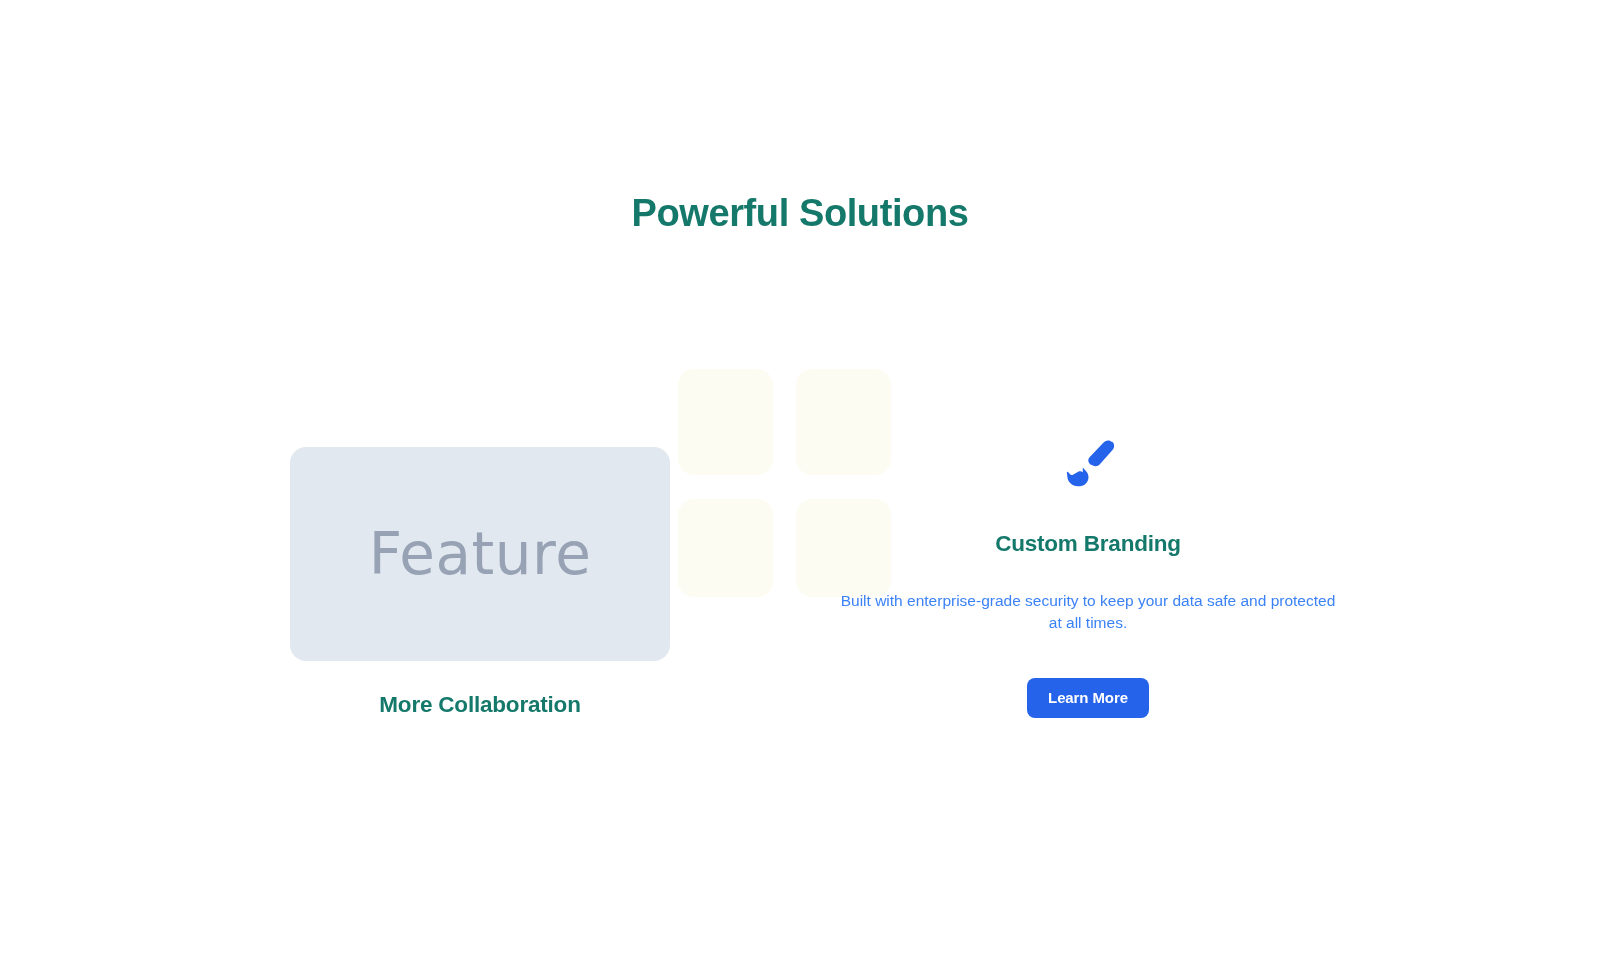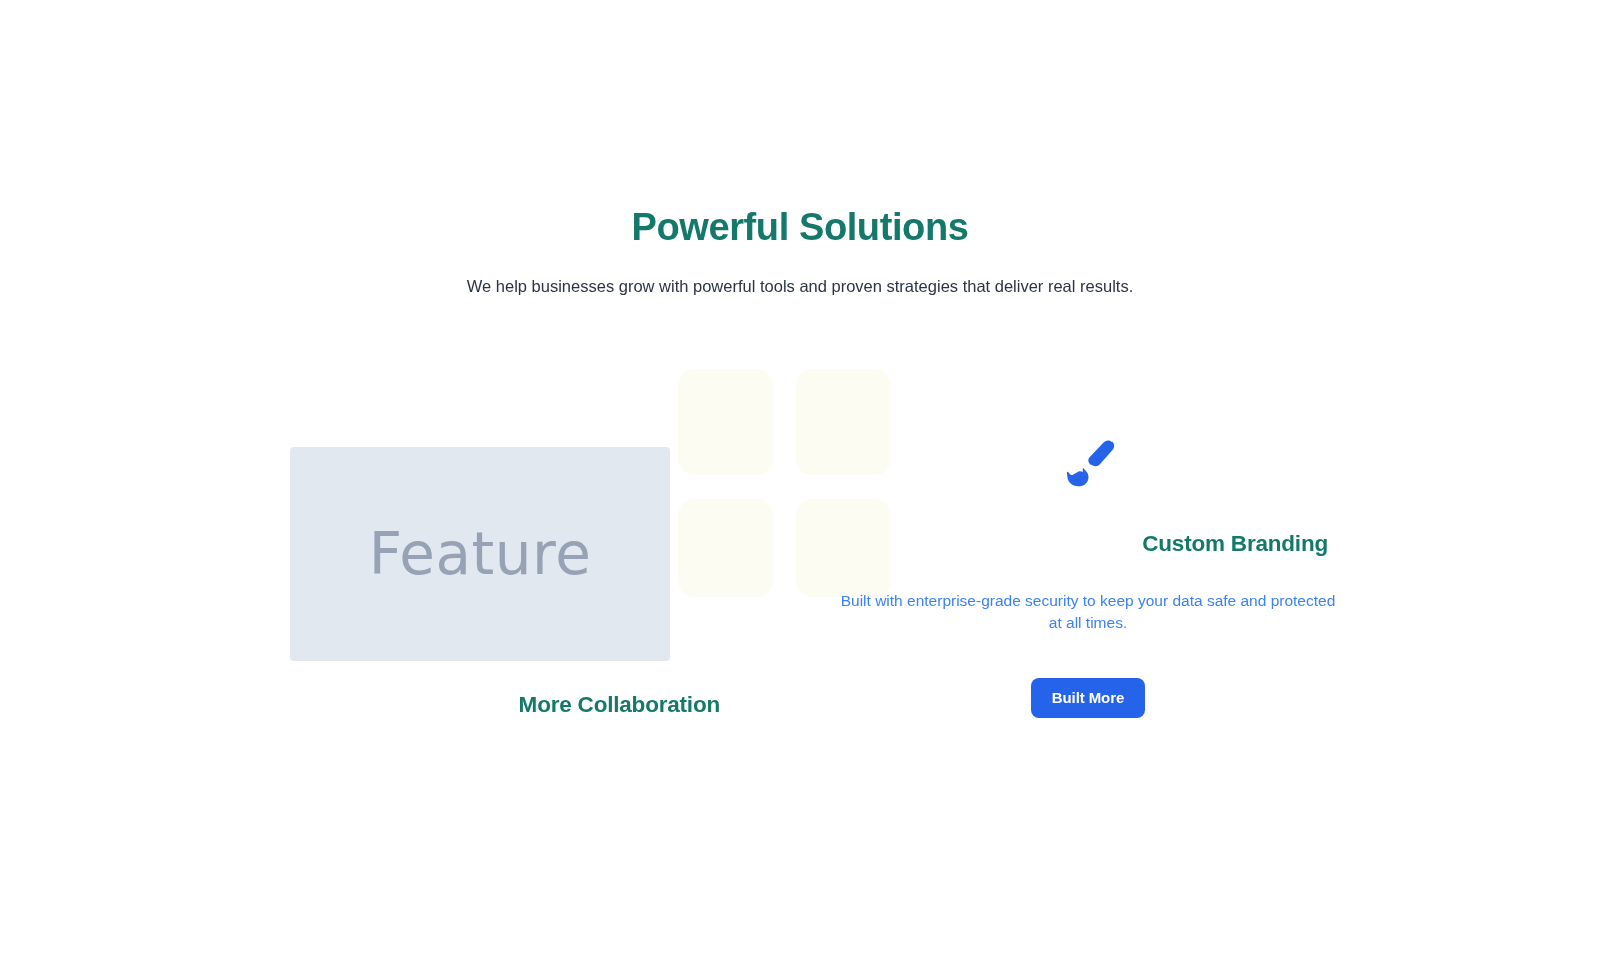--- a/index.html
+++ b/index.html
@@ -17,21 +17,21 @@
     position: relative;
     width: 1600px;
     height: 978px;
     overflow: hidden;
     background: #ffffff;
   }
 
   
   .section-header {
     position: absolute;
-    top: 204px;
+    top: 190px;
     left: 0;
     width: 1600px;
     text-align: center;
   }
 
   .section-title {
     font-size: 38px;
     font-weight: 700;
     letter-spacing: -0.4px;
     color: #14786a;
@@ -63,21 +63,21 @@
     width: 480px;
     text-align: center;
   }
 
   .feature-placeholder {
     position: relative;
     width: 380px;
     height: 214px;
     margin: 107px auto 0 auto;
     background: #e2e8f0;
-    border-radius: 4px;
+    border-radius: 16px;
     display: flex;
     align-items: center;
     justify-content: center;
   }
 
   .feature-placeholder-label {
     font-family: "DejaVu Sans", "Liberation Sans", sans-serif;
     font-size: 58px;
     font-weight: 400;
     color: #97a3b5;
@@ -85,21 +85,20 @@
     line-height: 1;
   }
 
   .card-title {
     margin-top: 29px;
     font-size: 22.5px;
     font-weight: 700;
     color: #14786a;
     letter-spacing: -0.2px;
     line-height: 1.3;
-    text-align: right;
   }
 
   .card-desc {
     margin: 33px auto 0 auto;
     width: 472px;
     font-size: 15.5px;
     font-weight: 400;
     color: #3b82f6;
     line-height: 1.42;
   }
@@ -166,21 +165,20 @@
     font-family: "Liberation Sans", "DejaVu Sans", sans-serif;
   }
 </style>
 </head>
 <body>
 
 <div class="page">
 
   <div class="section-header">
     <h1 class="section-title">Powerful Solutions</h1>
-    <p class="section-subtitle">We help businesses grow with powerful tools and proven strategies that deliver real results.</p>
   </div>
 
   <div class="feature-grid">
 
     <div class="card-left">
       <div class="feature-placeholder">
         <span class="feature-placeholder-label">Feature</span>
       </div>
       <h2 class="card-title">More Collaboration</h2>
     </div>
@@ -192,17 +190,17 @@
       <div class="tile"></div>
     </div>
 
     <div class="card-right">
       <svg class="brand-icon" viewBox="0 0 64 64">
         <path d="M57.0 7.6c-2.4-2.6-6.4-2.4-8.9 0.2L33.6 23.0c-1.5 1.6-1.7 4.0-0.5 5.8l0.2 0.3c0.6 0.9 1.5 1.6 2.5 1.9l2.6 0.9c2.0 0.7 4.2 0.1 5.6-1.5l13.3-14.9c2.3-2.6 2.2-6.6-0.3-8.9z" fill="#2563eb"></path>
         <path d="M26.6 38.5c-1.1-1.2-2.9-1.5-4.3-0.7l-5.8 3.3c-0.9 0.5-2.0 0.3-2.7-0.4l-2.4-2.5c-0.5-0.5-1.3-0.1-1.2 0.6l0.5 4.5c0.6 5.4 5.2 9.5 10.7 9.5h1.9c5.1 0 9.2-4.1 9.2-9.2 0-2.1-0.7-4.0-2.0-5.6l-3.9-4.5z" fill="#2563eb"></path>
       </svg>
       <h2 class="card-title">Custom Branding</h2>
       <p class="card-desc">Built with enterprise-grade security to keep your data safe and protected at all times.</p>
-      <button class="cta-button">Built More</button>
+      <button class="cta-button">Learn More</button>
     </div>
 
   </div>
 </div>
 
 </body></html>

